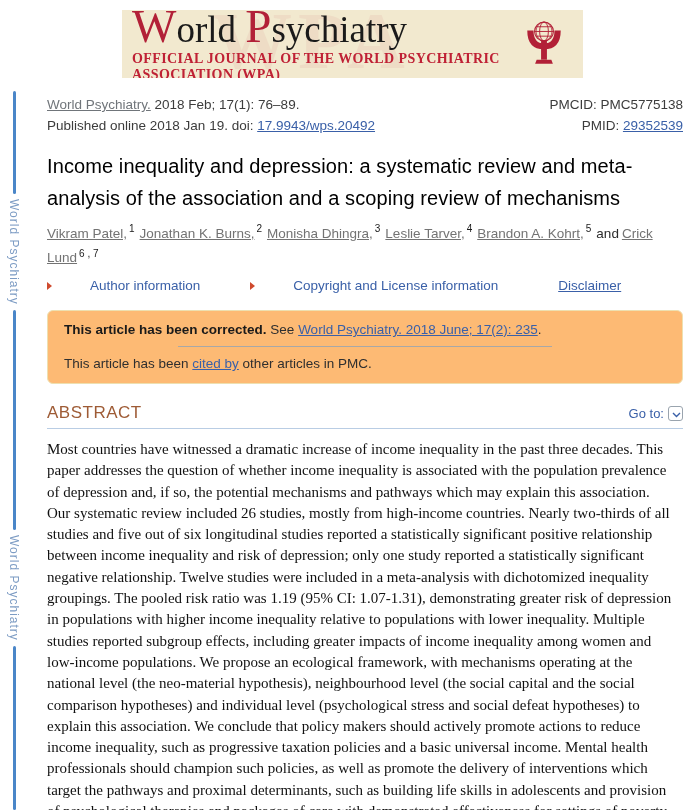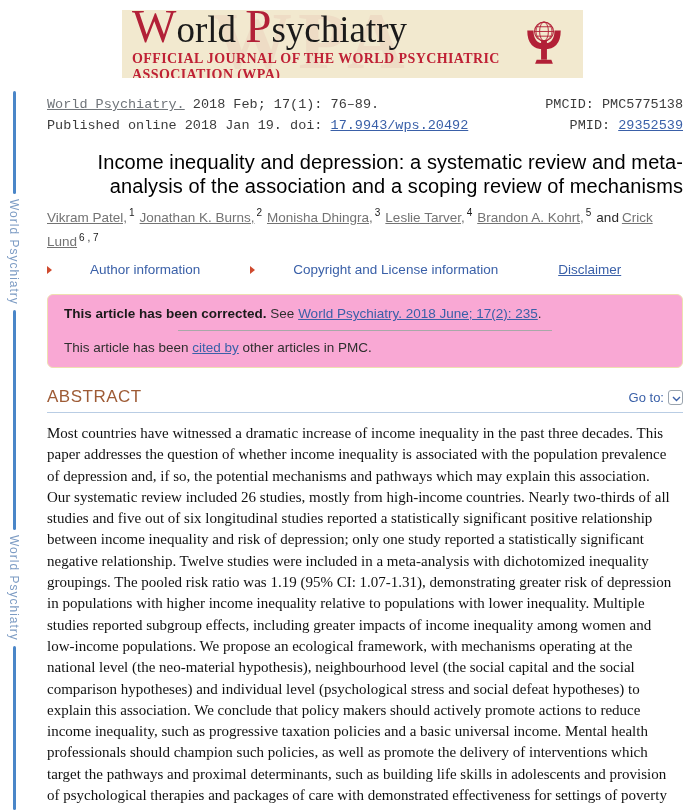--- a/index.html
+++ b/index.html
@@ -28,41 +28,41 @@
                    font-size: 37px; line-height: 40px; white-space: nowrap; }
   .journal-title .bigcap { font-size: 47px; color: #b22037; }
   .banner-tagline { font-family: "Liberation Serif", serif; font-weight: bold;
                     font-size: 14px; color: #bf2135; letter-spacing: 0.4px; margin-top: 1px; }
   .wpa-logo { width: 42px; height: 46px; flex: none; margin-left: 8px; }
 
   
   .main { position: absolute; left: 47px; top: 78px; width: 636px; }
 
   .cite-row { display: flex; justify-content: space-between; margin-top: 16px;
-              font-size: 13.5px; line-height: 21px; color: #3c3c3c; font-family: Liberation Mono, monospace; }
+              font-size: 13.5px; line-height: 21px; color: #3c3c3c; }
   .cite-left a.gray-link { color: #70757a; text-decoration: underline; }
   a.blue-link { color: #3a60a8; text-decoration: underline; }
   .cite-right { text-align: right; }
 
-  .article-title { font-size: 20px; line-height: 24px; font-weight: 400; color: #000000;
-                   margin-top: 14px; letter-spacing: 0.1px; text-align: right; }
+  .article-title { font-size: 20px; line-height: 32px; font-weight: 400; color: #000000;
+                   margin-top: 14px; letter-spacing: 0.1px; }
 
   .authors { margin-top: 5px; font-size: 13.5px; line-height: 20px; color: #2b2b2b; }
   .authors a { color: #737373; text-decoration: underline; }
   .authors sup { font-size: 10px; color: #1a1a1a; margin: 0 5px 0 2px; }
   .authors .and-word { margin-right: 3px; }
 
   .info-links { margin-top: 10px; font-size: 13.5px; display: flex; align-items: center; gap: 32px; }
   .tri { display: inline-block; width: 0; height: 0; border-left: 5px solid #cf4a2e;
          border-top: 4px solid transparent; border-bottom: 4px solid transparent;
          margin-right: 6px; }
   .info-links a.toggle { color: #3a60a8; text-decoration: none; margin-right: 18px; }
   .info-links a.disclaimer { color: #3a60a8; text-decoration: underline; margin-left: 10px; }
 
-  .correction-box { margin-top: 17px; background: #f9a8d4; border: 1px solid #eee0b0;
+  .correction-box { margin-top: 17px; background: #fdba74; border: 1px solid #eee0b0;
                     border-radius: 6px; padding: 11px 16px 12px 16px; font-size: 13.5px;
                     color: #2f2f2f; }
   .correction-box .bold { font-weight: bold; color: #1a1a1a; }
   .box-divider { border: none; border-top: 1px solid #a8a8a8; width: 62%;
                  margin: 9px auto 9px auto; }
 
   .section-head { margin-top: 19px; display: flex; justify-content: space-between;
                   align-items: center; }
   .section-title { color: #9e5b35; font-size: 17px; letter-spacing: 0.5px; font-weight: 400; }
   .goto { font-size: 13px; color: #3a60a8; display: flex; align-items: center;

